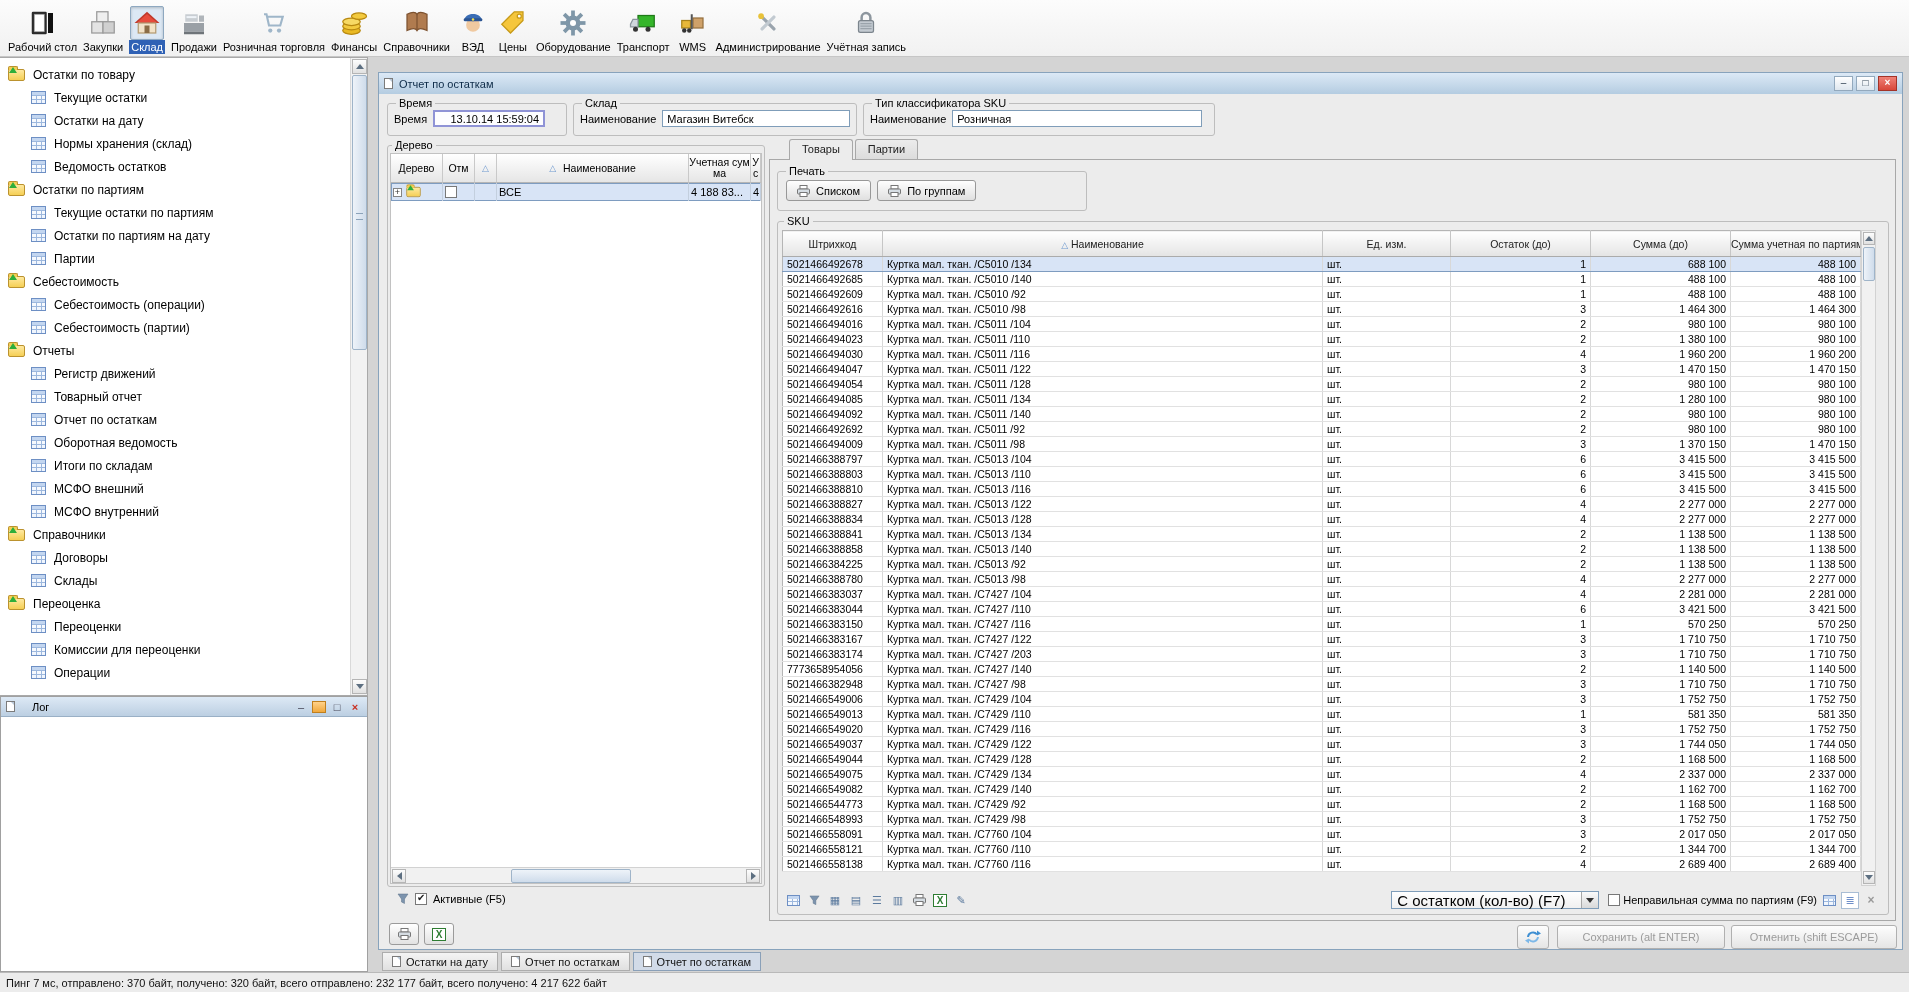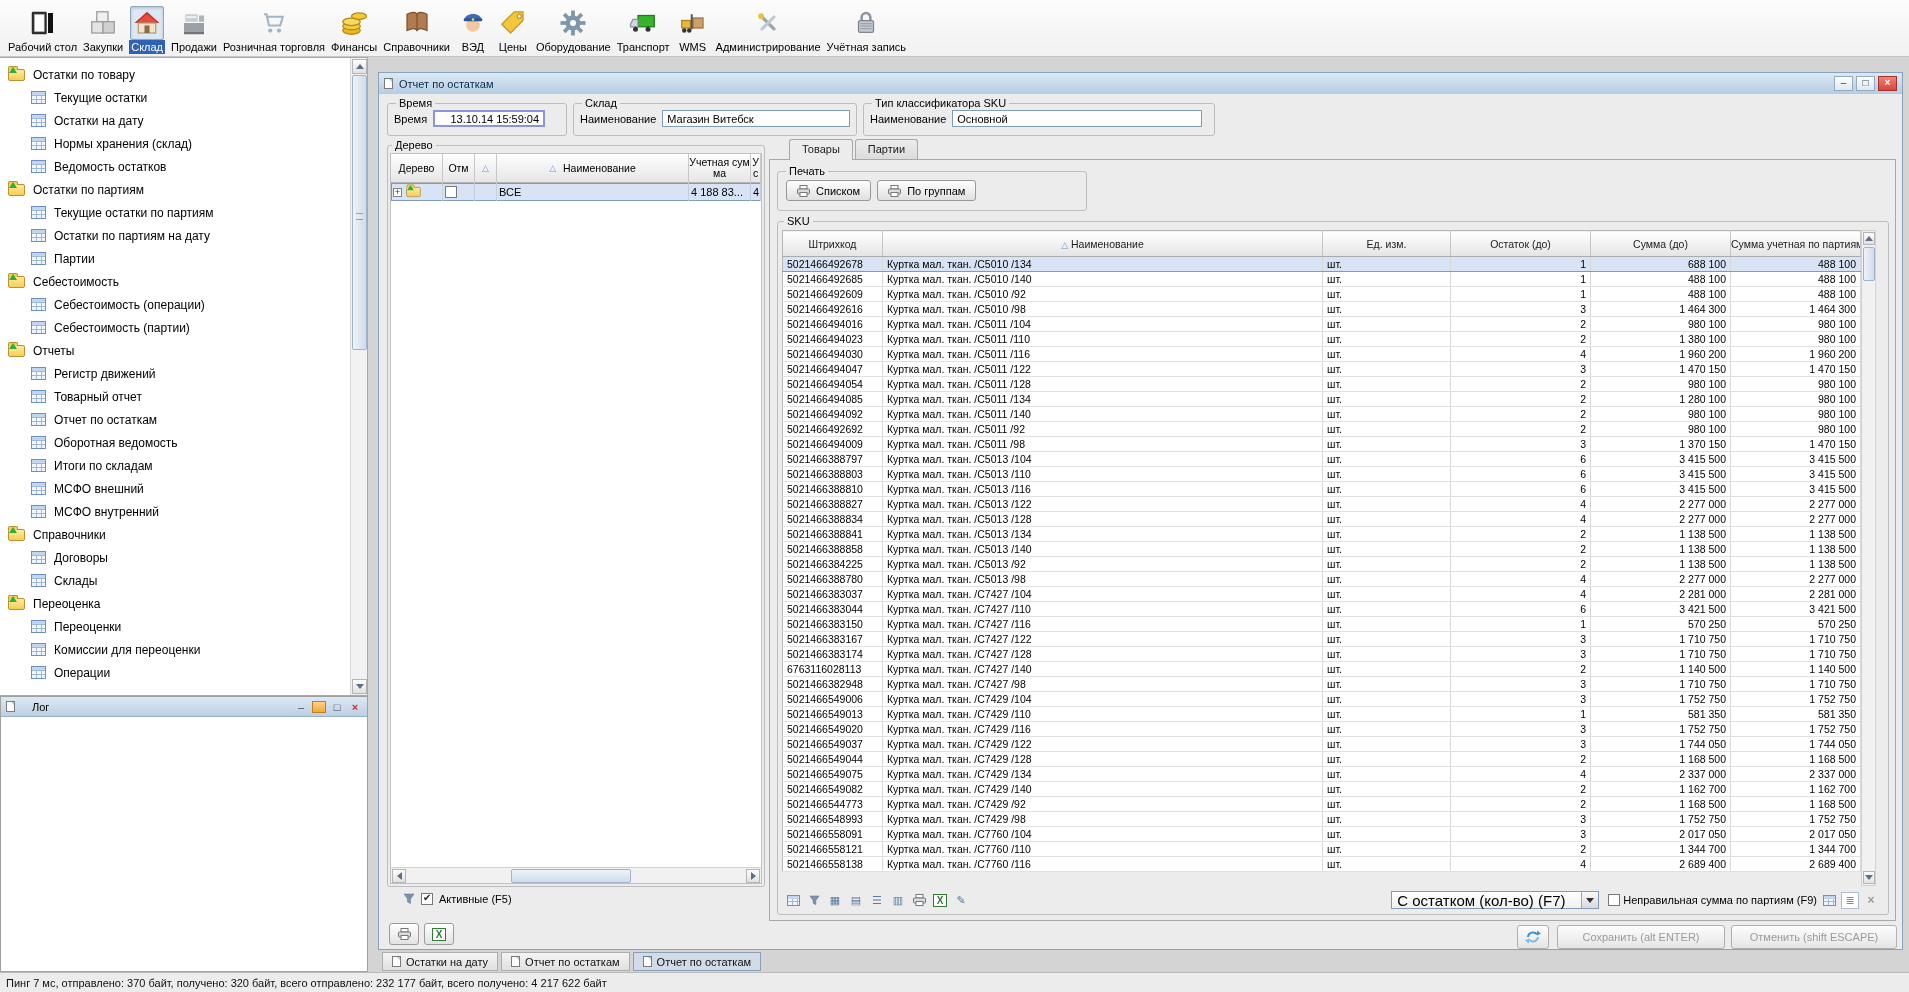--- a/index.html
+++ b/index.html
@@ -70,21 +70,21 @@
 .tt-head>div{border-right:1px solid #c9c9c9;border-bottom:1px solid #b5b5b5;display:flex;align-items:center;justify-content:center;gap:2px;text-align:center;line-height:11px;overflow:hidden;word-break:break-all;}
 .tt-row{height:18px;background:#d8e4f6;box-shadow:inset 0 0 0 1px #7e9cc0;font-size:11px;}
 .tt-row>div{display:flex;align-items:center;gap:3px;padding:0 2px;border-right:1px solid #c3cfde;overflow:hidden;}
 .sort{color:#6f9ad0;font-size:9px;}
 .exp{width:9px;height:9px;border:1px solid #848484;background:#fff;font-size:9px;line-height:7px;text-align:center;color:#333;flex:none;}
 .cb{width:12px;height:12px;border:1px solid #787878;background:#fff;position:relative;flex:none;}
 .cb.on::after{content:"✔";position:absolute;left:1px;top:-2px;font-size:10px;color:#222;}
 .hscroll{position:absolute;left:0;right:0;bottom:0;height:16px;background:#f1f1f1;border-top:1px solid #d2d2d2;}
 .hs-btn{position:absolute;top:1px;width:14px;height:14px;background:linear-gradient(#fdfdfd,#e1e1e1);border:1px solid #b5b5b5;display:flex;align-items:center;justify-content:center;}
 .hs-thumb{position:absolute;left:120px;top:1px;width:120px;height:14px;background:linear-gradient(#eef3f9,#cfdceb);border:1px solid #9fb4c9;border-radius:2px;}
-.filterrow{position:absolute;left:24px;top:820px;display:flex;align-items:center;gap:6px;font-size:11px;}
+.filterrow{position:absolute;left:18px;top:820px;display:flex;align-items:center;gap:6px;font-size:11px;}
 .smallbtns{position:absolute;left:10px;top:850px;display:flex;gap:5px;}
 .sbtn{width:30px;height:22px;border:1px solid #9b9b9b;border-radius:3px;background:linear-gradient(#fff,#e2e2e2);display:flex;align-items:center;justify-content:center;}
 
 
 .tabs{position:absolute;left:390px;top:66px;display:flex;z-index:2;padding-left:20px;}
 .tab{height:20px;padding:3px 12px 0;font-size:11px;border:1px solid #a8a8a8;border-bottom:none;background:linear-gradient(#ececec,#dcdcdc);margin-right:2px;border-radius:3px 3px 0 0;color:#222;}
 .tab.act{background:#ececec;height:21px;}
 .pane{position:absolute;left:390px;top:86px;width:1127px;height:762px;border:1px solid #a8a8a8;}
 #fs-print{left:398px;top:92px;width:310px;height:46px;}
 .pbtn{height:21px;padding:0 10px;display:inline-flex;align-items:center;gap:6px;font-size:11px;border:1px solid #989898;border-radius:3px;background:linear-gradient(#fefefe,#e0e0e0);color:#000;}
@@ -433,21 +433,21 @@
         <legend>Склад</legend>
         <div class="frow">
           <span>Наименование</span>
           <span class="inp" style="width:188px;">Магазин Витебск</span>
         </div>
       </fieldset>
       <fieldset class="fs" id="fs-skutype">
         <legend>Тип классификатора SKU</legend>
         <div class="frow">
           <span>Наименование</span>
-          <span class="inp" style="width:250px;">Основной</span>
+          <span class="inp" style="width:250px;">Розничная</span>
         </div>
       </fieldset>
 
       <fieldset class="fs" id="fs-tree">
         <legend>Дерево</legend>
         <div class="tree-table">
           <div class="tt-head">
             <div>Дерево</div>
             <div>
                 <span>Отм</span>
@@ -785,29 +785,29 @@
                   <td>5021466383167</td>
                   <td>Куртка мал. ткан. /C7427 /122</td>
                   <td>шт.</td>
                   <td class="tnum">3</td>
                   <td class="tnum">1 710 750</td>
                   <td class="tnum">1 710 750</td>
                 </tr>
 
                 <tr>
                   <td>5021466383174</td>
-                  <td>Куртка мал. ткан. /C7427 /128</td>
+                  <td>Куртка мал. ткан. /C7427 /203</td>
                   <td>шт.</td>
                   <td class="tnum">3</td>
                   <td class="tnum">1 710 750</td>
                   <td class="tnum">1 710 750</td>
                 </tr>
 
                 <tr>
-                  <td>6763116028113</td>
+                  <td>7773658954056</td>
                   <td>Куртка мал. ткан. /C7427 /140</td>
                   <td>шт.</td>
                   <td class="tnum">2</td>
                   <td class="tnum">1 140 500</td>
                   <td class="tnum">1 140 500</td>
                 </tr>
 
 
                 <tr>
                   <td>5021466382948</td>

